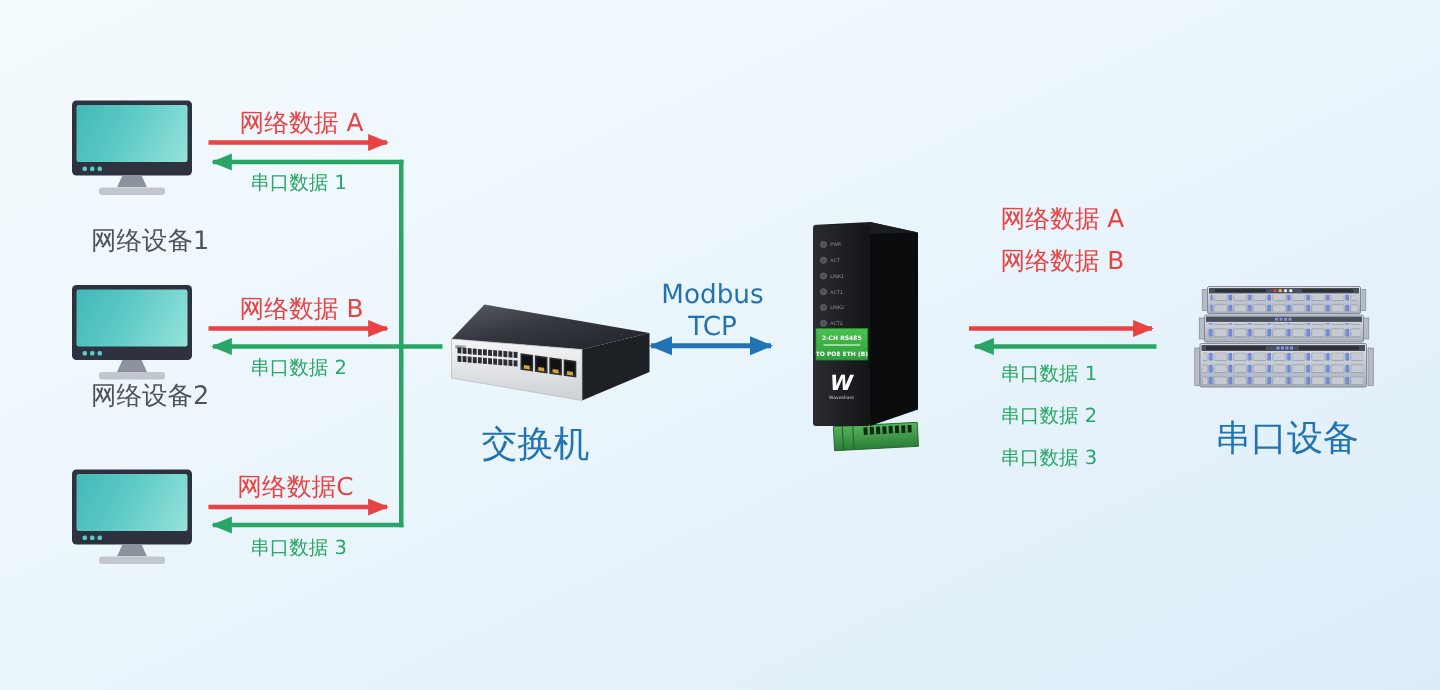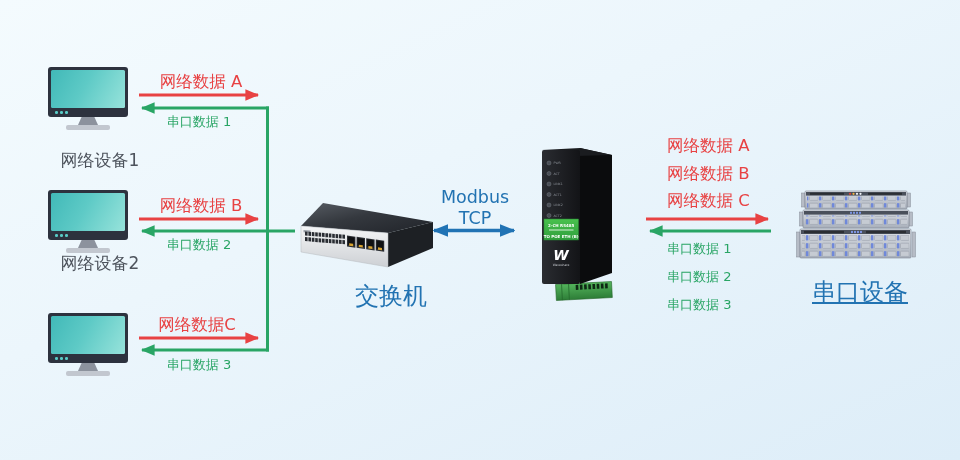--- a/index.html
+++ b/index.html
@@ -7,21 +7,21 @@
     position:relative;width:960px;height:460px;overflow:hidden;
     background:linear-gradient(155deg,#f4fbfe 0%,#ecf6fc 40%,#ddedf8 100%);
     font-family:"DejaVu Sans","Liberation Sans",sans-serif;
   }
   .abs{position:absolute;}
   .lbl{position:absolute;white-space:nowrap;}
   .center{transform:translateX(-50%);}
   .flow-red{color:#e84243;font-size:16.5px;}
   .flow-green{color:#29a565;font-size:13px;}
   .dev-label{color:#4d535c;font-size:17px;}
-  .blue-label{color:#2273b2;font-size:24px;margin-left:34px;}
+  .blue-label{color:#2273b2;font-size:24px;}
   .modbus-label{color:#2273b2;font-size:17.5px;text-align:center;line-height:21px;}
 
   
   .monitor{position:absolute;width:80px;}
   .monitor .frame{width:80px;height:50px;background:#2d323e;border-radius:3px;
     padding:3px 3px 9px 3px;box-sizing:border-box;position:relative;}
   .monitor .screen{width:100%;height:100%;border-radius:1.5px;
     background:linear-gradient(118deg,#41b9b8 0%,#5ecac6 45%,#97e3db 100%);}
   .monitor .dots{position:absolute;left:7px;bottom:3.5px;display:flex;gap:2.5px;}
   .monitor .dot{width:2.5px;height:2.5px;background:#59ccc7;border-radius:50%;}
@@ -236,21 +236,20 @@
       <text x="29.2" y="95.5" font-size="4" font-weight="bold" fill="#ffffff" text-anchor="middle">TO POE ETH (B)</text>
     </g>
     <g>
       <text x="29" y="118" font-size="14" font-weight="bold" font-style="italic" fill="#ffffff" text-anchor="middle">W</text>
       <text x="29" y="124" font-size="3" fill="#c9ccd1" text-anchor="middle">Waveshare</text>
     </g>
   </svg>
 
   <div class="lbl flow-red" style="left:667px;top:135px;">网络数据 A</div>
   <div class="lbl flow-red" style="left:667px;top:163px;">网络数据 B</div>
-  <div class="lbl flow-red" style="left:667px;top:190px;">网络数据 C</div>
   <div class="lbl flow-green" style="left:667px;top:240px;">串口数据 1</div>
   <div class="lbl flow-green" style="left:667px;top:268px;">串口数据 2</div>
   <div class="lbl flow-green" style="left:667px;top:296px;">串口数据 3</div>
 
   <svg class="abs" style="left:796px;top:186px;" width="120" height="75" viewBox="0 0 120 75">
     <defs>
       <linearGradient id="rackBody" x1="0" y1="0" x2="0" y2="1">
         <stop offset="0" stop-color="#dde1e7"></stop>
           <stop offset="1" stop-color="#a9b0bb"></stop>
       </linearGradient>
@@ -293,15 +292,15 @@
       <rect x="5" y="44" width="109" height="4" fill="#4a505b"></rect>
       <rect x="8" y="44.9" width="40" height="2.3" fill="#2b2e33"></rect>
       <rect x="70" y="44.9" width="40" height="2.3" fill="#2b2e33"></rect>
       <rect x="55" y="44.9" width="2" height="2.2" fill="#7b93e0"></rect>
         <rect x="58" y="44.9" width="2" height="2.2" fill="#7b93e0"></rect>
       <rect x="61" y="44.9" width="2" height="2.2" fill="#7b93e0"></rect>
         <rect x="64" y="44.9" width="2" height="2.2" fill="#7b93e0"></rect>
       <rect x="6" y="49" width="107" height="21.5" fill="url(#bays)"></rect>
     </g>
   </svg>
-  <div class="lbl blue-label center" style="left:826px;top:276px;text-decoration:underline;">串口设备</div>
+  <div class="lbl blue-label center" style="left:858px;top:276px;">串口设备</div>
 
 </div>
 
 </body></html>

